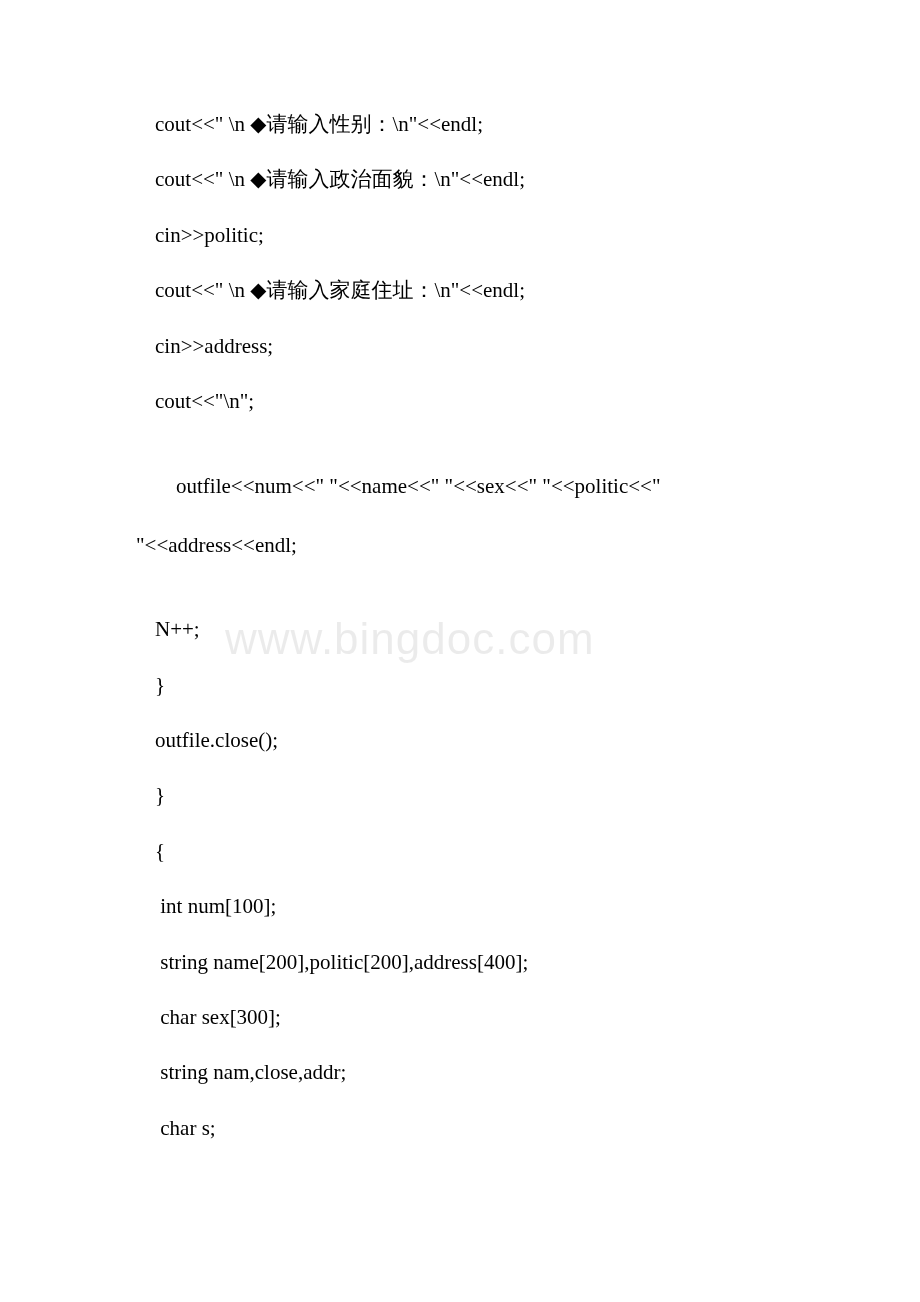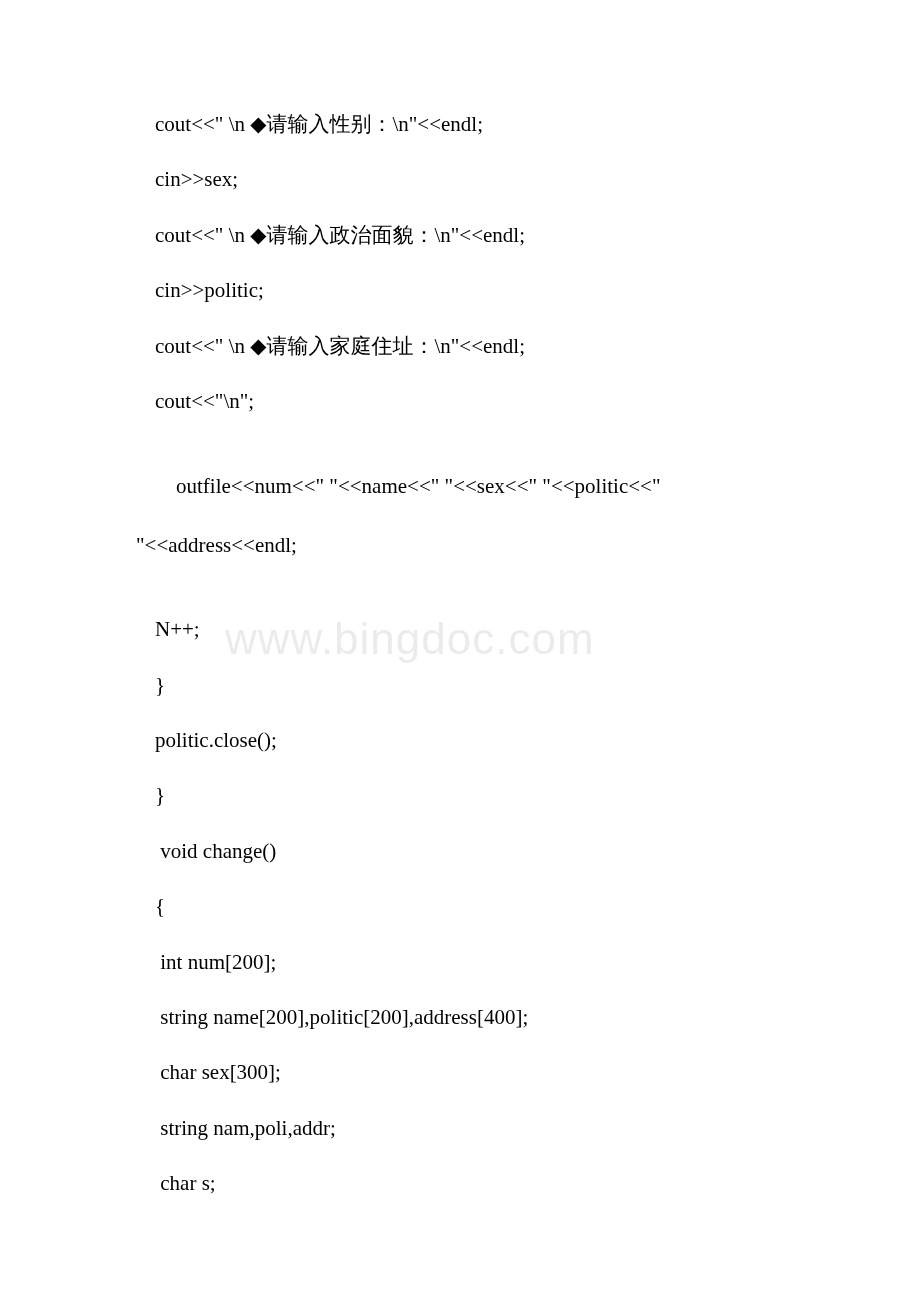--- a/index.html
+++ b/index.html
@@ -31,36 +31,35 @@
     color: rgba(0,0,0,0.08);
     letter-spacing: 1px;
     pointer-events: none;
   }
 </style>
 </head>
 <body>
 
 <div class="content">
   <div class="code-line indent1">cout&lt;&lt;" \n ◆请输入性别：\n"&lt;&lt;endl;</div>
-  <div class="code-line indent1">cin&gt;&gt;sex;</div>
   <div class="code-line indent1">cout&lt;&lt;" \n ◆请输入政治面貌：\n"&lt;&lt;endl;</div>
   <div class="code-line indent1">cin&gt;&gt;politic;</div>
   <div class="code-line indent1">cout&lt;&lt;" \n ◆请输入家庭住址：\n"&lt;&lt;endl;</div>
+  <div class="code-line indent1">cin&gt;&gt;address;</div>
   <div class="code-line indent1">cout&lt;&lt;"\n";</div>
   <div class="code-line">
     <span style="padding-left:40px;">outfile&lt;&lt;num&lt;&lt;" "&lt;&lt;name&lt;&lt;" "&lt;&lt;sex&lt;&lt;" "&lt;&lt;politic&lt;&lt;"</span><br>
     <span>"&lt;&lt;address&lt;&lt;endl;</span>
   </div>
   <div class="code-line indent1">N++;</div>
   <div class="code-line indent1">}</div>
-  <div class="code-line indent1">politic.close();</div>
+  <div class="code-line indent1">outfile.close();</div>
   <div class="code-line indent1">}</div>
-  <div class="code-line indent1"> void change()</div>
   <div class="code-line indent1">{</div>
-  <div class="code-line indent1"> int num[200];</div>
+  <div class="code-line indent1"> int num[100];</div>
   <div class="code-line indent1"> string name[200],politic[200],address[400];</div>
   <div class="code-line indent1"> char sex[300];</div>
-  <div class="code-line indent1"> string nam,poli,addr;</div>
+  <div class="code-line indent1"> string nam,close,addr;</div>
   <div class="code-line indent1"> char s;</div>
 
 </div>
 
 <div class="watermark">www.bingdoc.com</div>
 
 </body></html>

